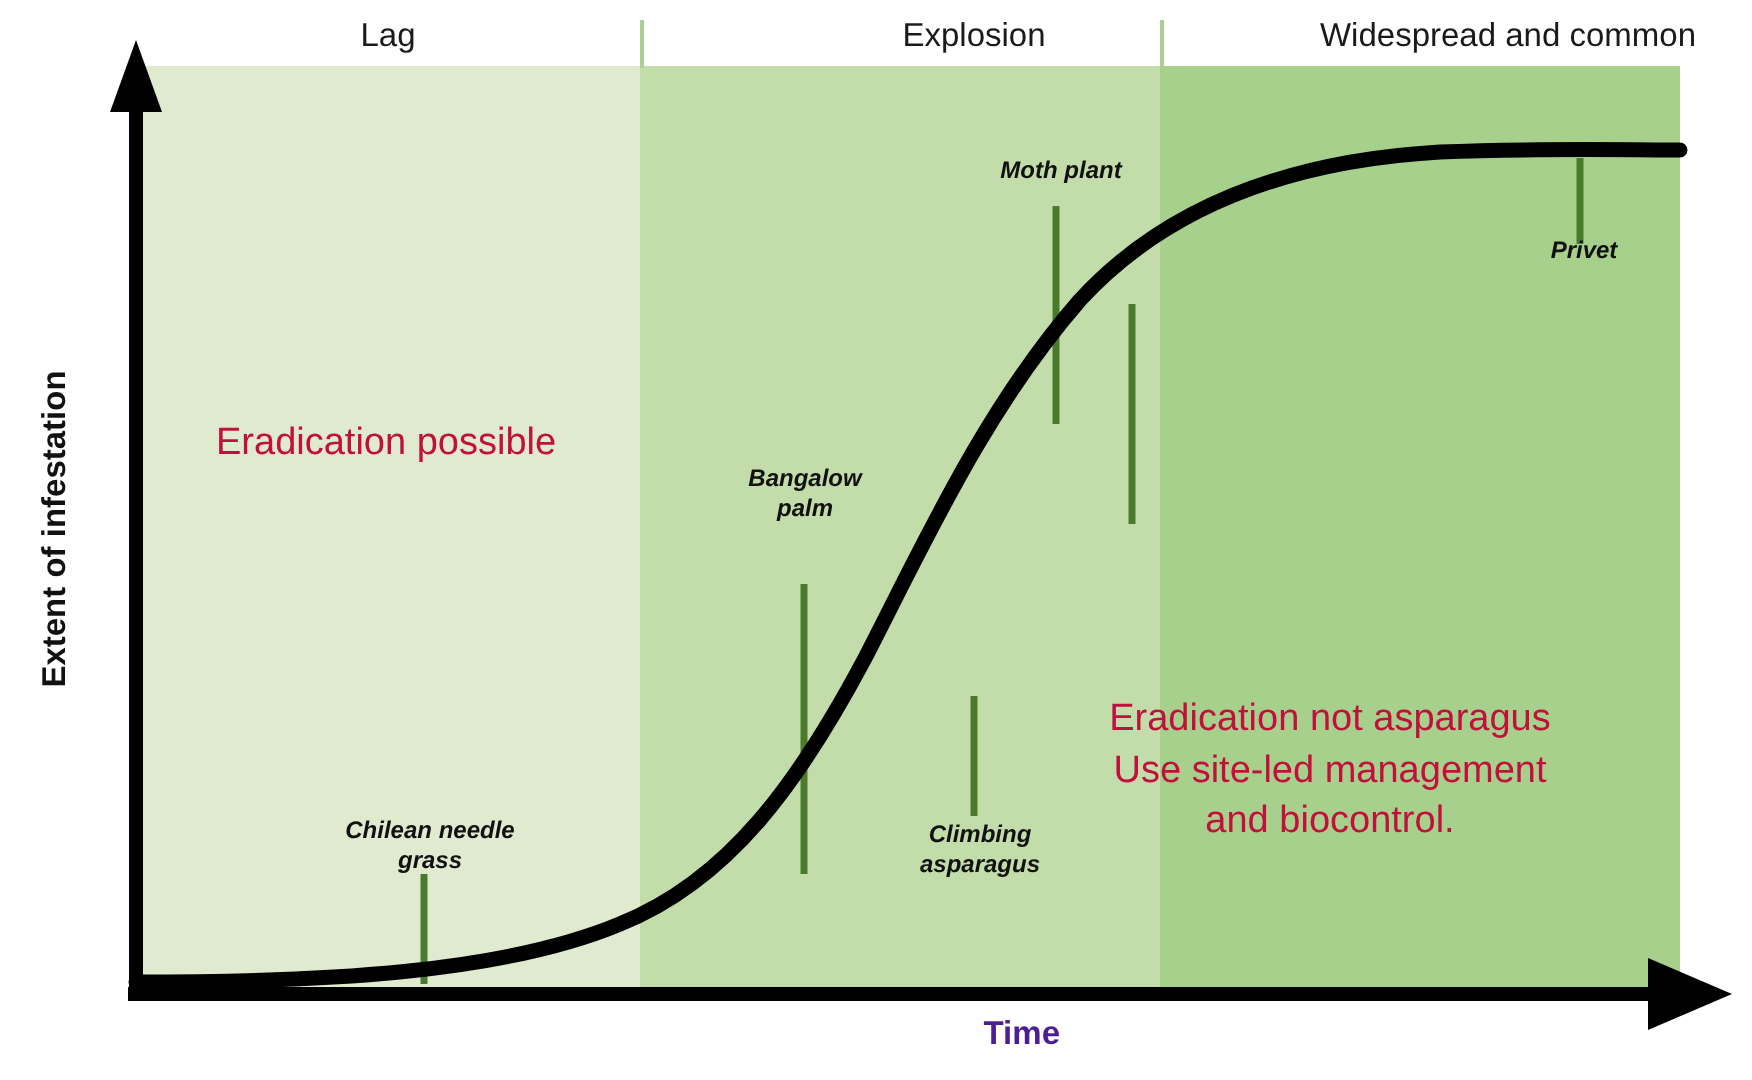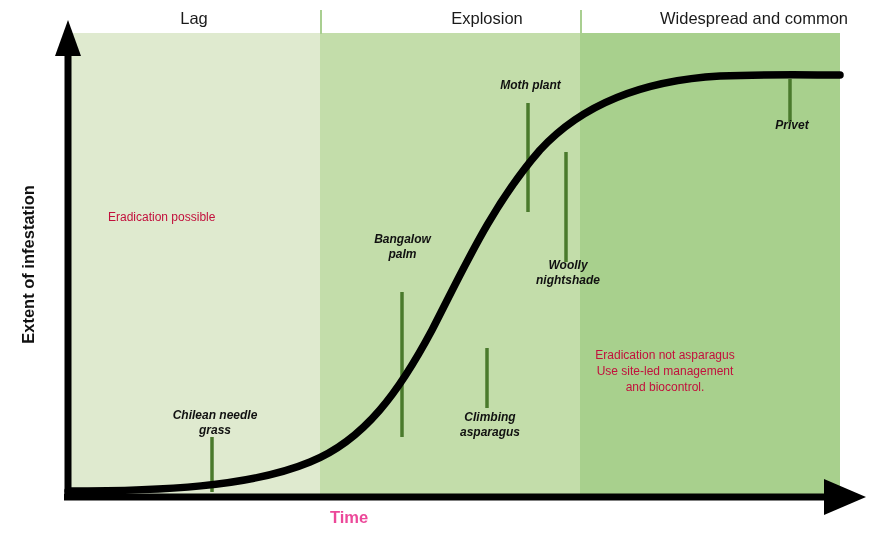--- a/index.html
+++ b/index.html
@@ -58,21 +58,21 @@
     top: 0;
     width: 876px;
     height: 540px;
     pointer-events: none;
   }
 
   
   .red-note {
     position: absolute;
     color: #c2103c;
-    font-size: 12px;
+    font-size: 19px;
     font-family: "Liberation Sans", sans-serif;
     line-height: 1.35;
     white-space: nowrap;
   }
   #note-eradication-possible { left: 108px; top: 209px; }
   #note-eradication-not {
     left: 520px;
     top: 347px;
     width: 290px;
     text-align: center;
@@ -111,24 +111,24 @@
     font-weight: bold;
     color: #111111;
     font-family: "Liberation Sans", sans-serif;
     white-space: nowrap;
   }
   #x-axis-title {
     position: absolute;
     left: 330px;
     top: 508px;
     width: 200px;
-    text-align: left;
+    text-align: right;
     font-size: 16.5px;
     font-weight: bold;
-    color: #ec4899;
+    color: #4c1d95;
     font-family: "Liberation Sans", sans-serif;
   }
 </style>
 </head>
 <body>
 
 <div id="stage">
 
   <div class="band" id="band-lag"></div>
   <div class="band" id="band-explosion"></div>
@@ -180,20 +180,18 @@
     <span class="nl">and biocontrol.</span>
   </div>
 
   <div class="species-label" id="species-chilean">Chilean needle
 grass</div>
   <div class="species-label" id="species-climbing">Climbing
 asparagus</div>
   <div class="species-label" id="species-bangalow">Bangalow
 palm</div>
   <div class="species-label" id="species-moth">Moth plant</div>
-  <div class="species-label" id="species-woolly">Woolly
-nightshade</div>
   <div class="species-label" id="species-privet">Privet</div>
 
   <div id="y-axis-title">Extent of infestation</div>
   <div id="x-axis-title">Time</div>
 
 </div>
 
 </body></html>

